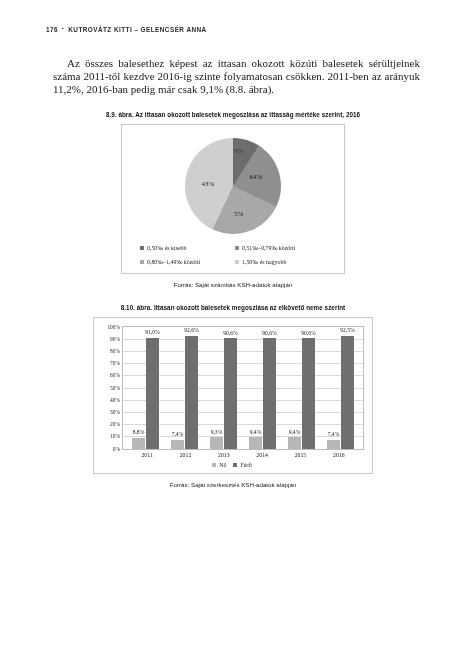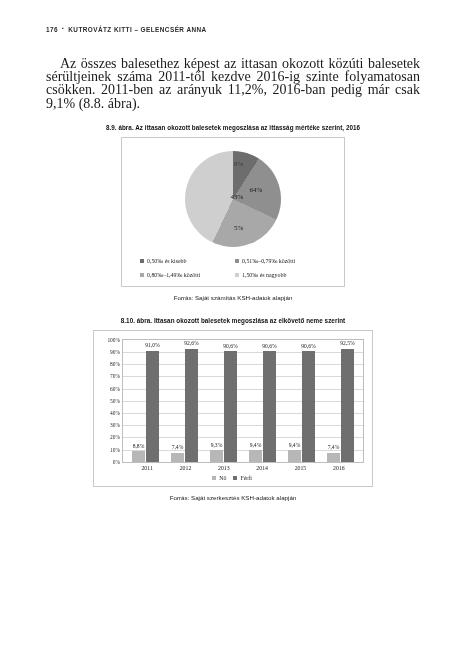--- a/index.html
+++ b/index.html
@@ -25,22 +25,22 @@
     color:#2b2b2b;
     display:flex;align-items:center;gap:4px;
     margin:0 0 24px 0;
   }
   .runhead .pnum{font-weight:bold;}
   .runhead .sep{font-size:5px;line-height:1;position:relative;top:-1px;}
   .runhead .rh-title{font-weight:bold;}
 
   
   p.body{
-    margin:0 0 0 0;
-    font-size:14px;
+    margin:0 0 0 7px;
+    font-size:11px;
     line-height:13.2px;
     text-align:justify;
     text-indent:14px;
     hyphens:none;
   }
   p.body.noindent{text-indent:0;}
 
   
   .figure{margin-top:14px;}
   .figcap{
@@ -86,21 +86,21 @@
     position:absolute;
     font-family:"Liberation Serif", serif;
     font-size:7px;
     color:#1c1c1c;
     transform:translate(-50%,-50%);
     white-space:nowrap;
   }
   .slice-lab.l0{left:56%;top:14%;color:#3a3a3a;}
   .slice-lab.l1{left:74%;top:41%;}
   .slice-lab.l2{left:56%;top:80%;}
-  .slice-lab.l3{left:24%;top:48%;margin-left:29px;}
+  .slice-lab.l3{left:24%;top:48%;}
 
   .pie-legend{
     width:186px;margin:11px auto 0 auto;
     display:grid;grid-template-columns:1fr 1fr;
     row-gap:8px;column-gap:4px;
   }
   .leg-item{
     display:flex;align-items:center;gap:3px;
     font-family:"Liberation Serif", serif;
     font-size:5.9px;color:#1c1c1c;white-space:nowrap;

